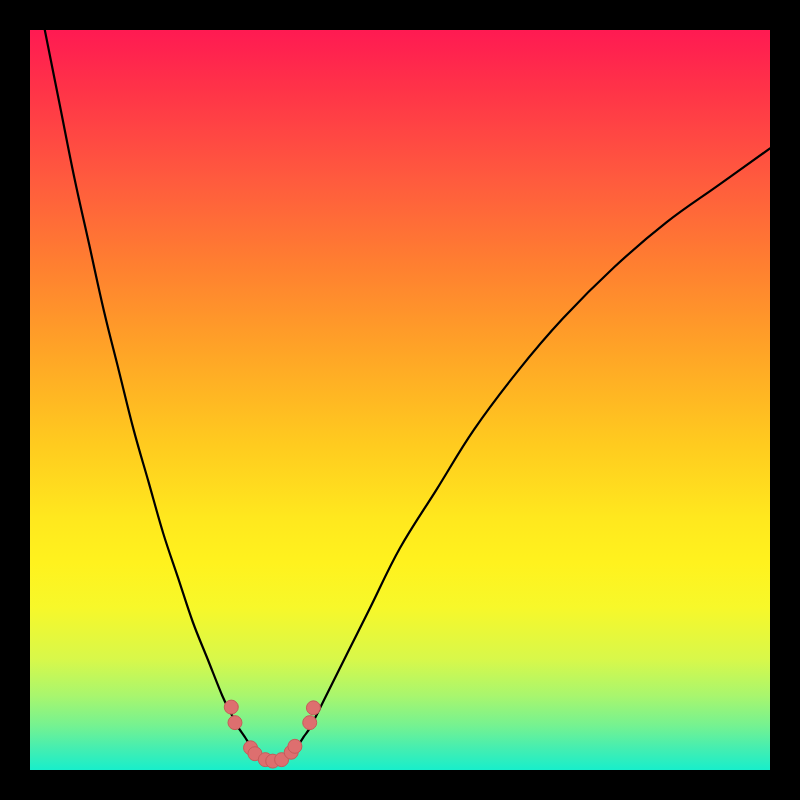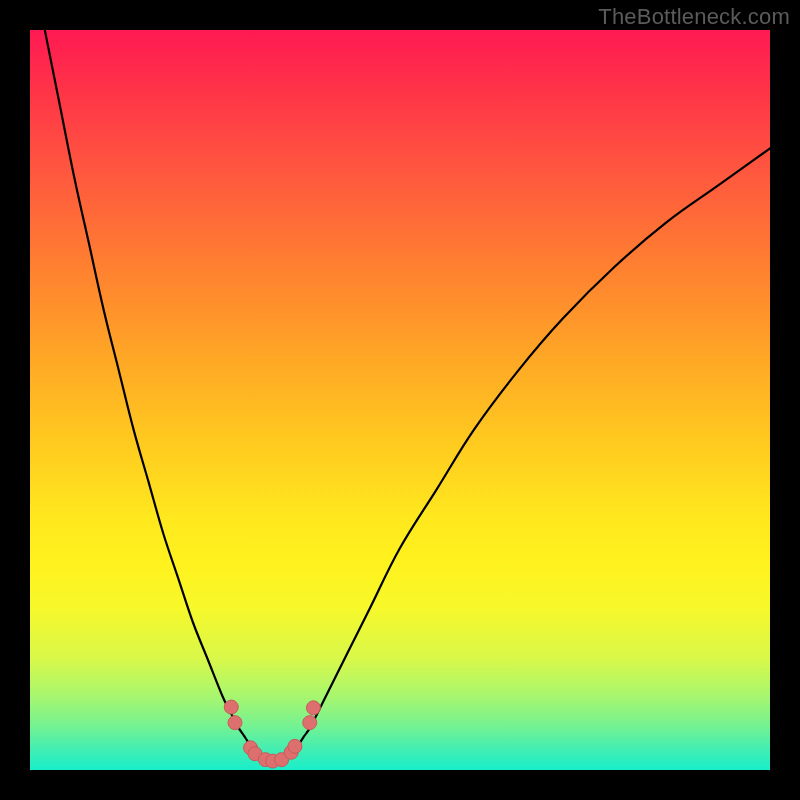--- a/index.html
+++ b/index.html
@@ -89,14 +89,13 @@
           <circle cx="235.32" cy="729.64" r="7" class="marker" style="fill: rgb(221, 111, 111); stroke: rgb(200, 90, 90);"></circle>
           <circle cx="242.72" cy="731.12" r="7" class="marker" style="fill: rgb(221, 111, 111); stroke: rgb(200, 90, 90);"></circle>
           <circle cx="251.60" cy="729.64" r="7" class="marker" style="fill: rgb(221, 111, 111); stroke: rgb(200, 90, 90);"></circle>
           <circle cx="261.22" cy="722.24" r="7" class="marker" style="fill: rgb(221, 111, 111); stroke: rgb(200, 90, 90);"></circle>
           <circle cx="264.92" cy="716.32" r="7" class="marker" style="fill: rgb(221, 111, 111); stroke: rgb(200, 90, 90);"></circle>
           <circle cx="279.72" cy="692.64" r="7" class="marker" style="fill: rgb(221, 111, 111); stroke: rgb(200, 90, 90);"></circle>
           <circle cx="283.42" cy="677.84" r="7" class="marker" style="fill: rgb(221, 111, 111); stroke: rgb(200, 90, 90);"></circle>
         </g>
     </svg>
   </div>
-  <div class="watermark">TheBottleneck.com</div>
 </div>
 
 </body></html>

